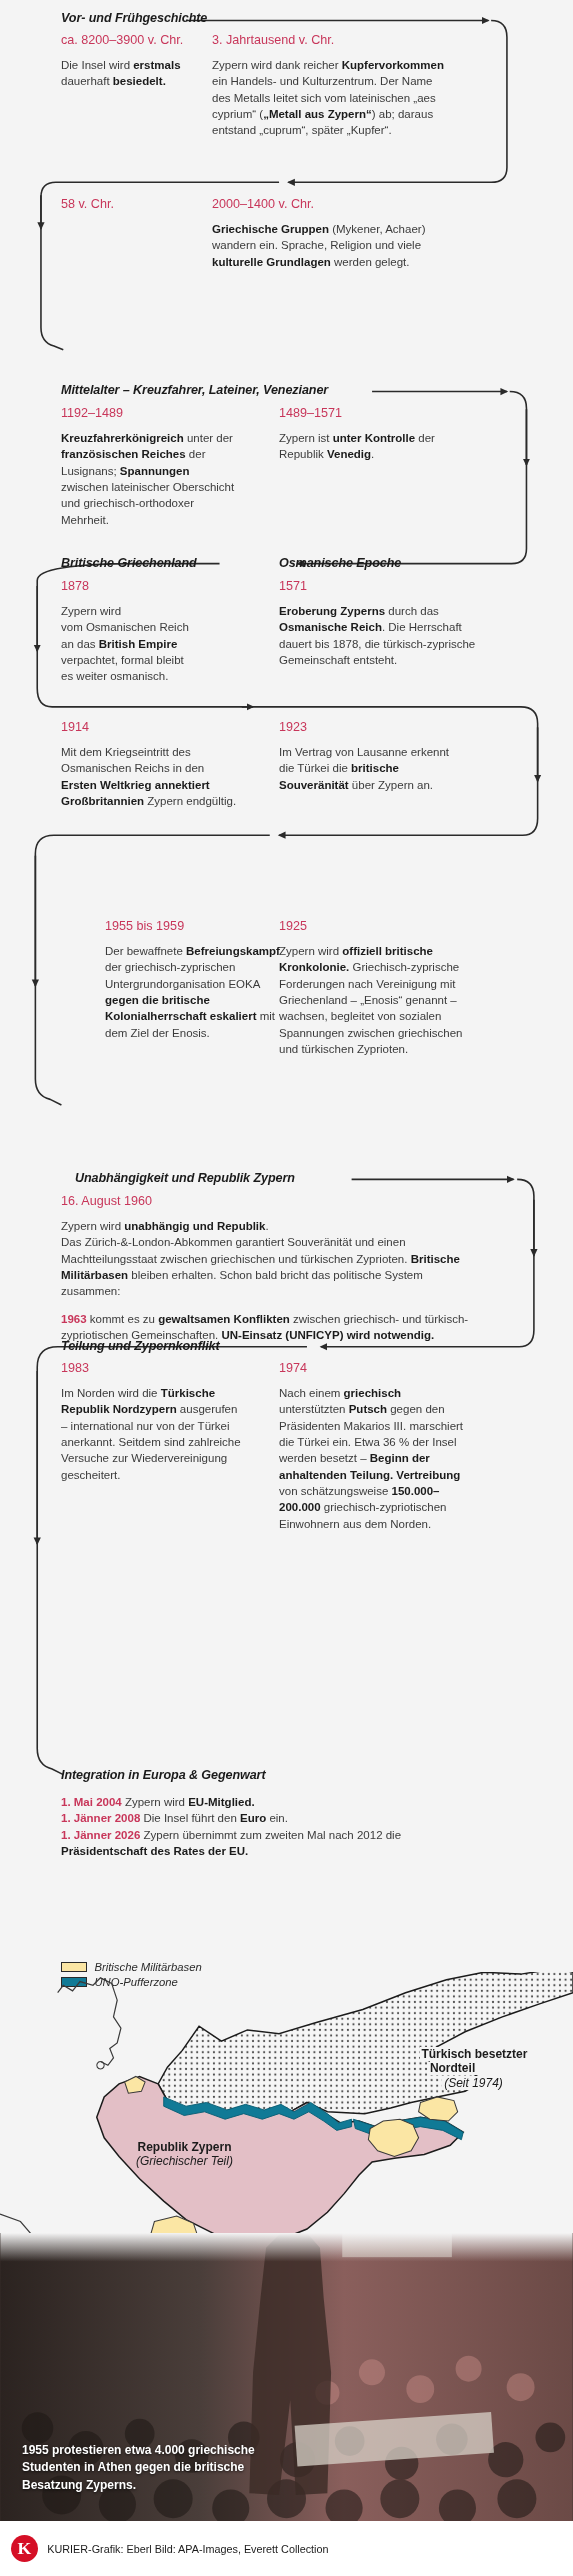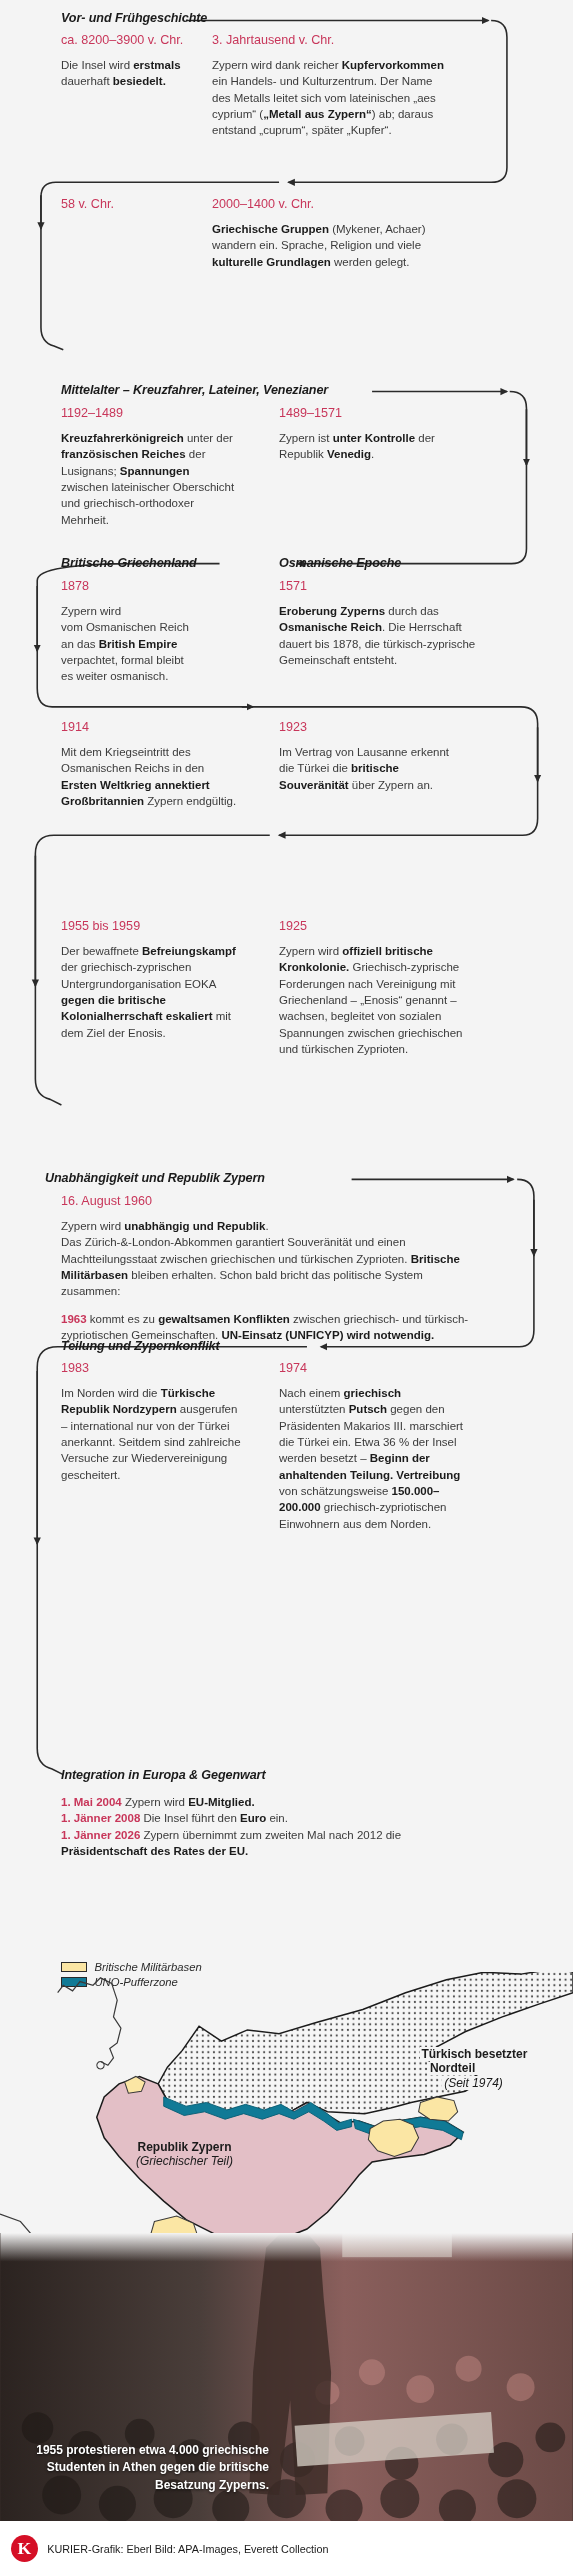--- a/index.html
+++ b/index.html
@@ -115,21 +115,21 @@
     background: #3a2f2c;
   }
   .photo-caption {
     position: absolute;
     left: 22px; top: 2442px;
     width: 247px;
     color: #ffffff;
     font-weight: bold;
     font-size: 12px;
     line-height: 1.45;
-    text-align: right;
+    text-align: left;
     text-shadow: 0 0.9px 2.8px rgba(0,0,0,.75);
     z-index: 5;
   }
 
   
   .credit {
     position: absolute;
     left: 0; top: 2521px;
     width: 573px; height: 55px;
     background: #ffffff;
@@ -287,41 +287,41 @@
   </div>
   <div class="col-right" style="top:720px; left:279px; width:186px;">
     <div class="date">1923</div>
     <div class="gap"></div>
     <div class="body">
       Im Vertrag von Lausanne erkennt die Türkei die <b>britische Souveränität</b>
       über Zypern an.
     </div>
   </div>
 
-  <div class="col-left" style="top:919px; width:181px;">
+  <div class="col-left" style="top:919px; width:181px;margin-left:44px;">
     <div class="date">1955 bis 1959</div>
     <div class="gap"></div>
     <div class="body">
       Der bewaffnete <b>Befreiungskampf</b> der griechisch-zyprischen
       Untergrundorganisation EOKA <b>gegen die britische Kolonialherrschaft
       eskaliert</b> mit dem Ziel der Enosis.
     </div>
   </div>
   <div class="col-right" style="top:919px; left:279px; width:191px;">
     <div class="date">1925</div>
     <div class="gap"></div>
     <div class="body">
       Zypern wird <b>offiziell britische Kronkolonie.</b>
       Griechisch-zyprische Forderungen nach Vereinigung mit Griechenland –
       „Enosis“ genannt – wachsen, begleitet von sozialen
       Spannungen zwischen griechischen und türkischen Zyprioten.
     </div>
   </div>
 
-  <div class="row" style="top:1171px; left:45px;">
+  <div class="row" style="top:1171px; left:75px;">
     <div class="era">Unabhängigkeit und Republik Zypern</div>
   </div>
   <div class="col-wide" style="top:1194px; width:409px;">
     <div class="date">16. August 1960</div>
     <div class="gap"></div>
     <div class="body">
       Zypern wird <b>unabhängig und Republik</b>.<br>
       Das Zürich-&amp;-London-Abkommen garantiert Souveränität und einen
       Machtteilungsstaat zwischen griechischen und türkischen Zyprioten.
       <b>Britische Militärbasen</b> bleiben erhalten. Schon bald bricht das

